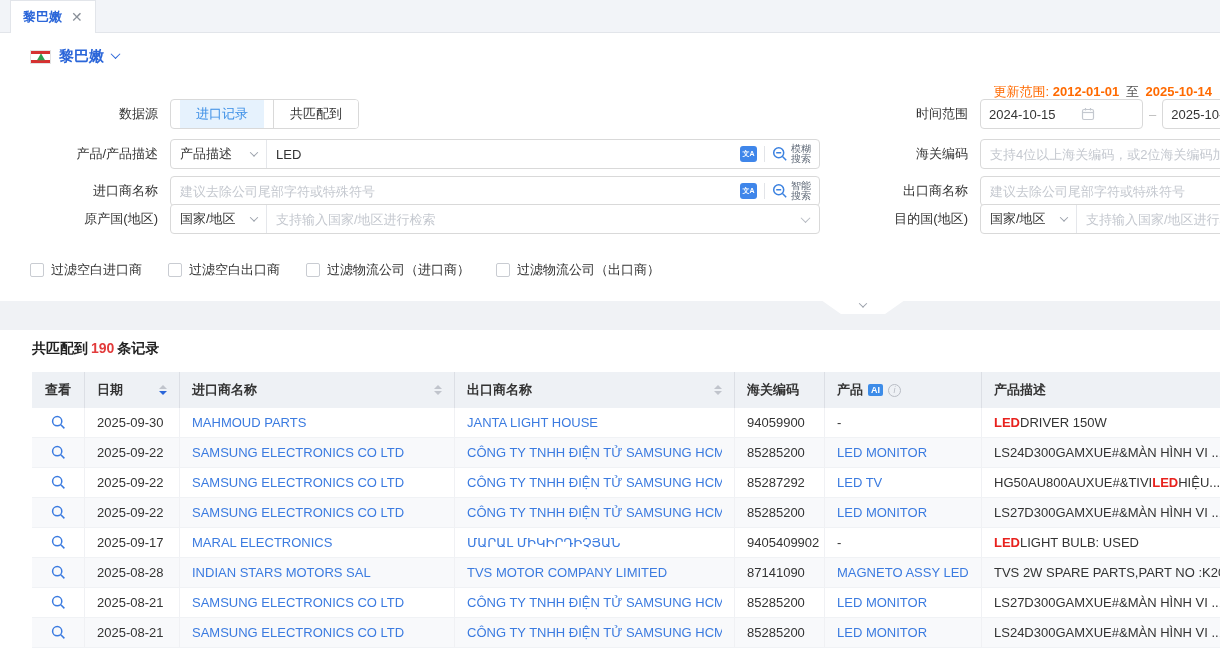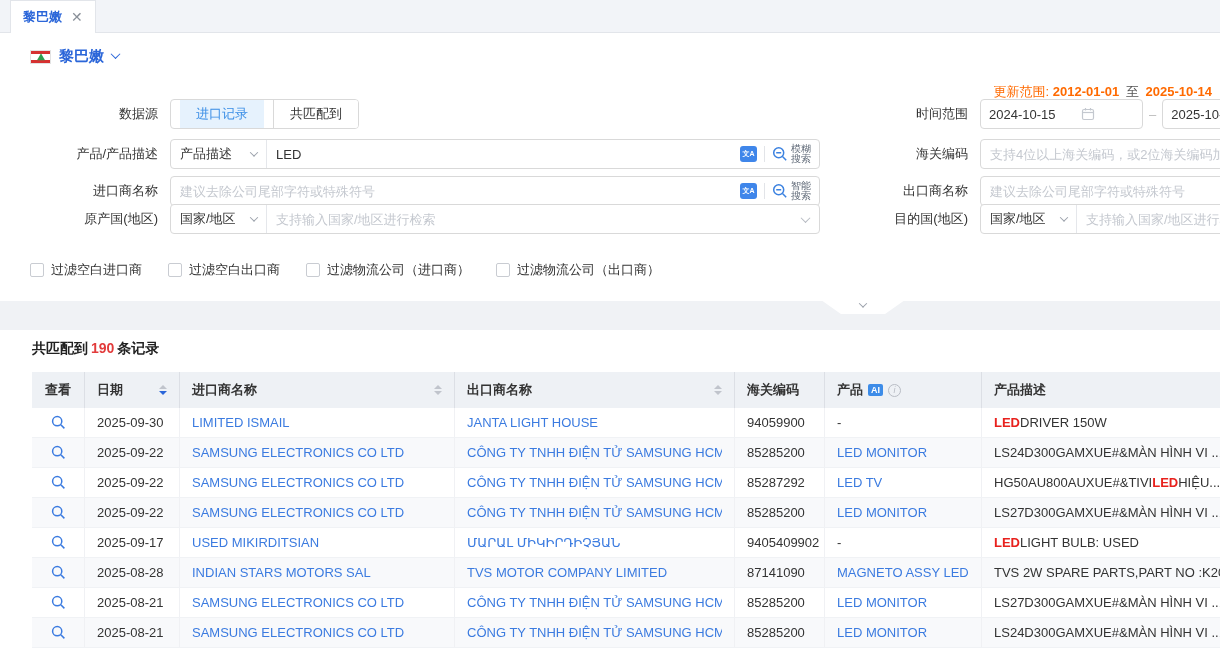--- a/index.html
+++ b/index.html
@@ -289,21 +289,21 @@
     <div class="tbody">
   <div class="tr">
     <div class="td col-view">
       <svg width="15" height="15" viewBox="0 0 15 15">
         <circle cx="6.2" cy="6.2" r="4.6" fill="none" stroke="#3b7be0" stroke-width="1.5"></circle>
         <line x1="9.8" y1="9.8" x2="13.4" y2="13.4" stroke="#3b7be0" stroke-width="1.5"></line>
       </svg>
     </div>
     <div class="td col-date c-date">2025-09-30</div>
     <div class="td col-imp">
-            <span class="link c-imp">LIMITED ISMAIL</span>
+            <span class="link c-imp">MAHMOUD PARTS</span>
           </div>
     <div class="td col-exp">
             <span class="link c-exp">JANTA LIGHT HOUSE</span>
           </div>
     <div class="td col-hs c-hs">94059900</div>
     <div class="td col-prod">
             <span class="link c-prod plain">-</span>
           </div>
     <div class="td col-desc c-desc">
             <span class="hl">LED</span>
@@ -384,21 +384,21 @@
 
   <div class="tr">
     <div class="td col-view">
       <svg width="15" height="15" viewBox="0 0 15 15">
         <circle cx="6.2" cy="6.2" r="4.6" fill="none" stroke="#3b7be0" stroke-width="1.5"></circle>
         <line x1="9.8" y1="9.8" x2="13.4" y2="13.4" stroke="#3b7be0" stroke-width="1.5"></line>
       </svg>
     </div>
     <div class="td col-date c-date">2025-09-17</div>
     <div class="td col-imp">
-            <span class="link c-imp">USED MIKIRDITSIAN</span>
+            <span class="link c-imp">MARAL ELECTRONICS</span>
           </div>
     <div class="td col-exp">
             <span class="link c-exp">ՄԱՐԱԼ ՄԻԿԻՐԴԻՉՅԱՆ</span>
           </div>
     <div class="td col-hs c-hs">9405409902</div>
     <div class="td col-prod">
             <span class="link c-prod plain">-</span>
           </div>
     <div class="td col-desc c-desc">
             <span class="hl">LED</span>

